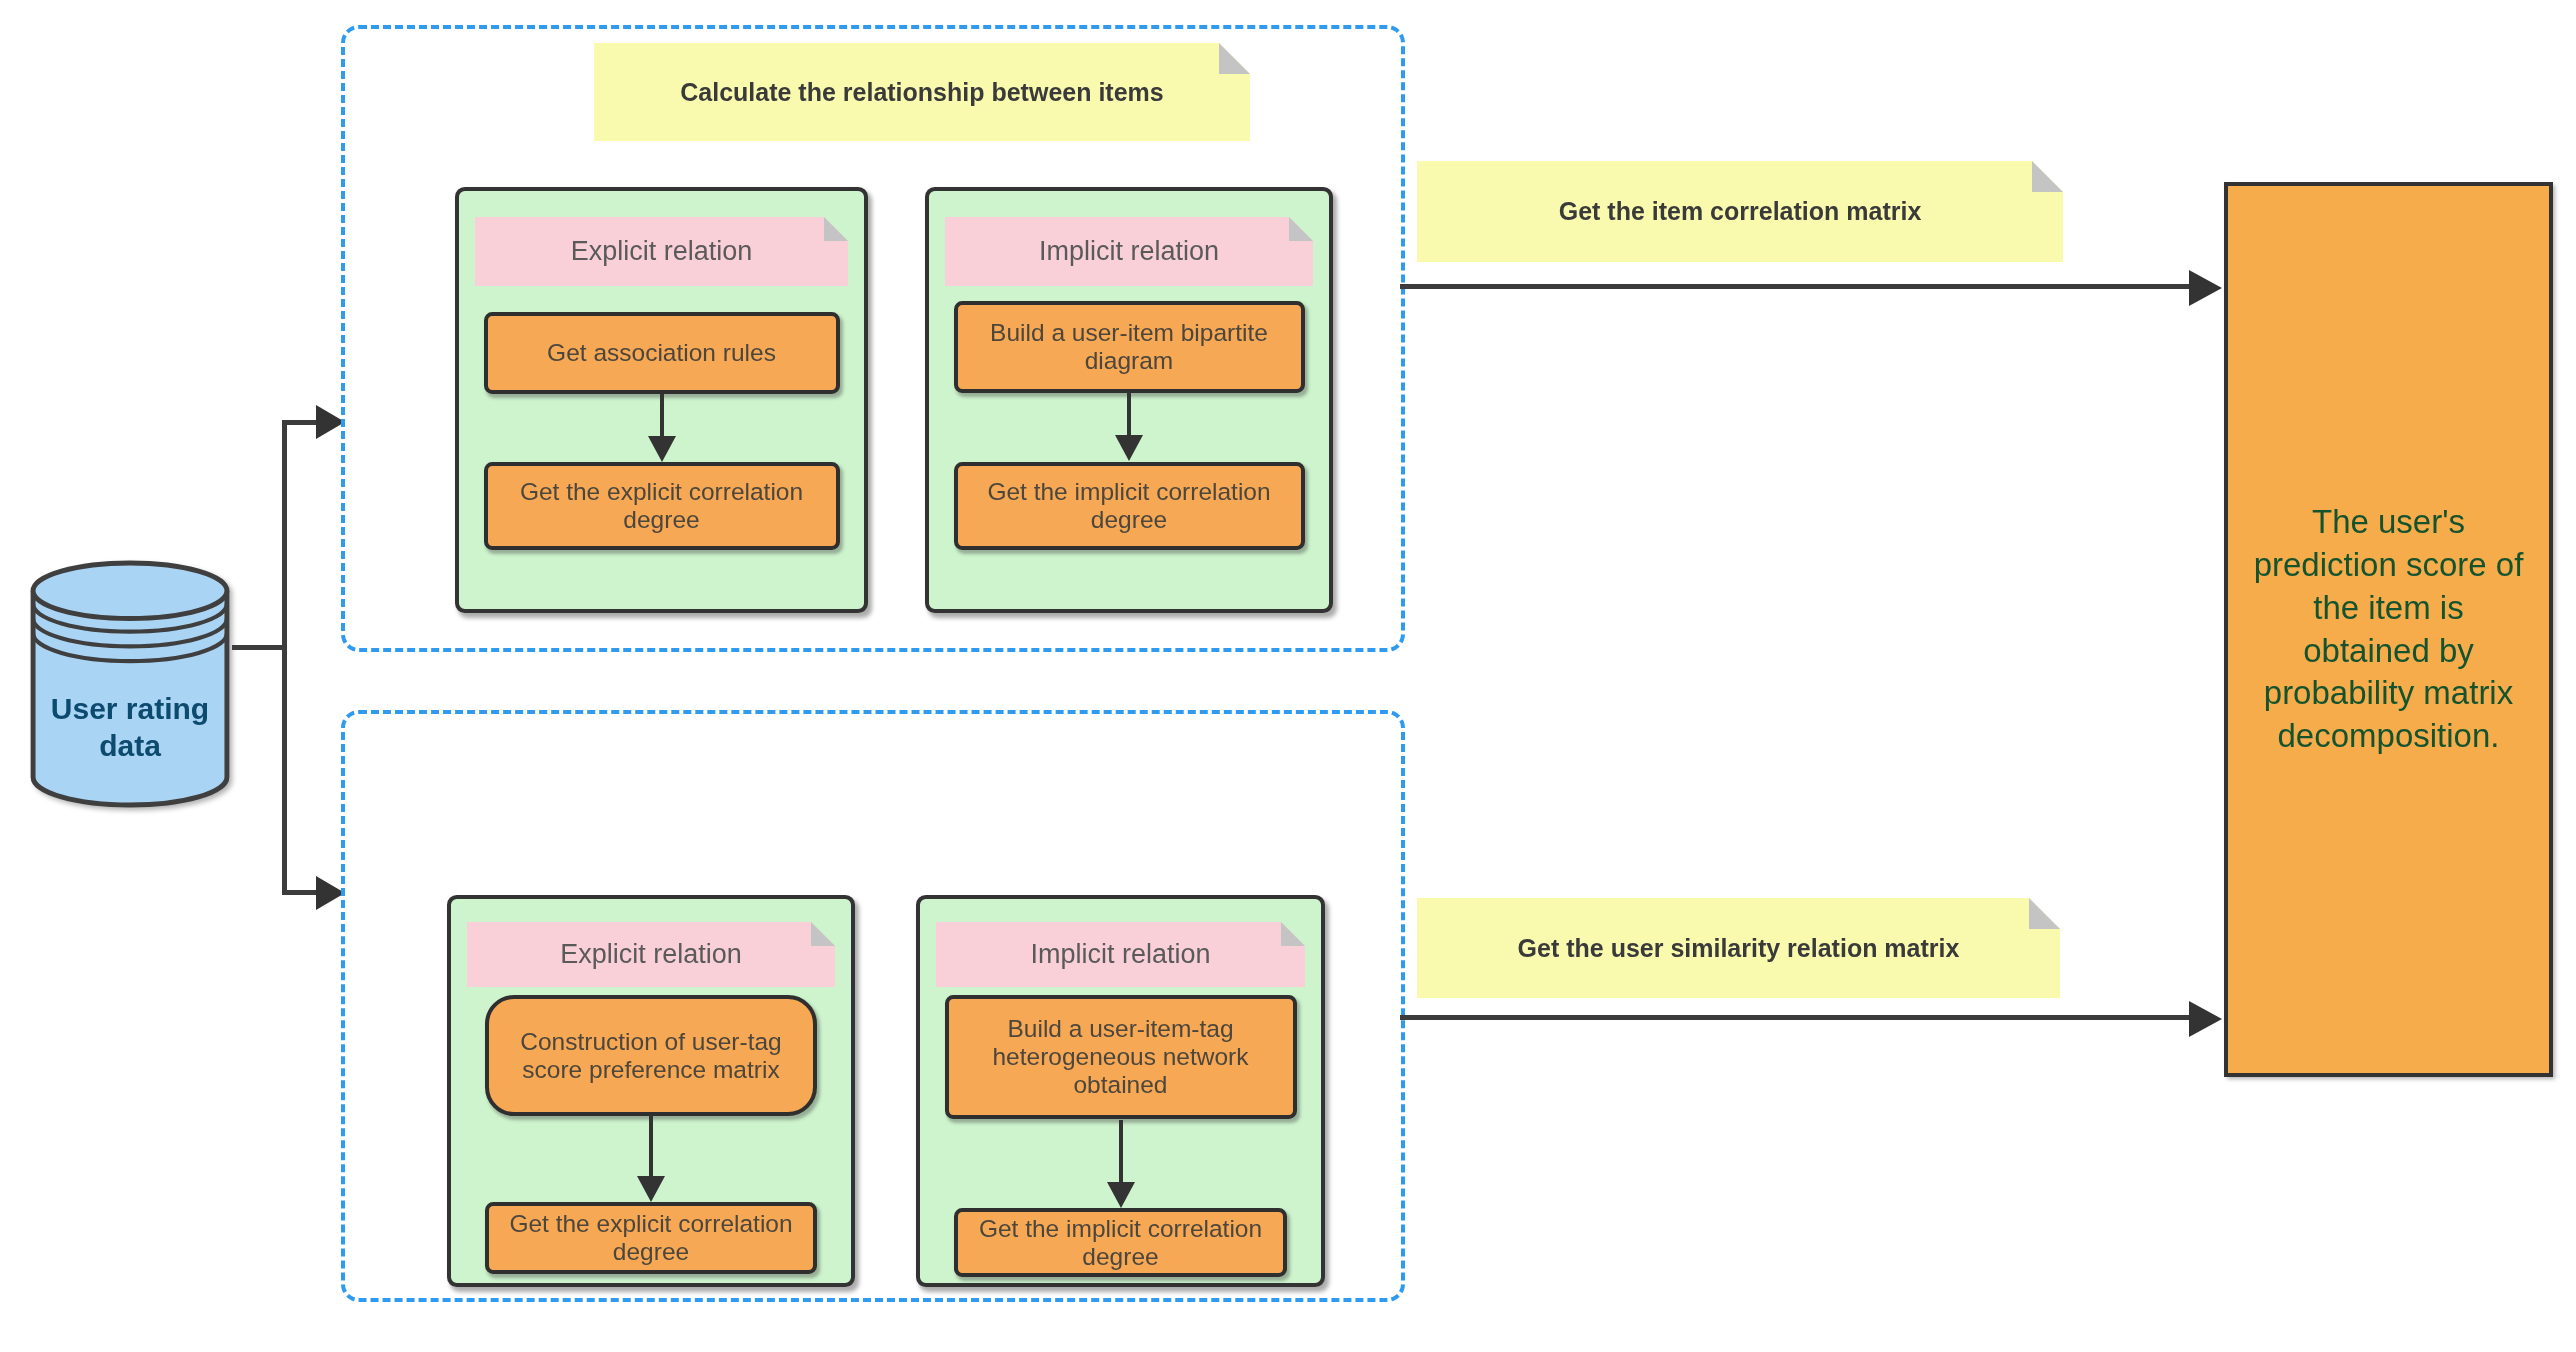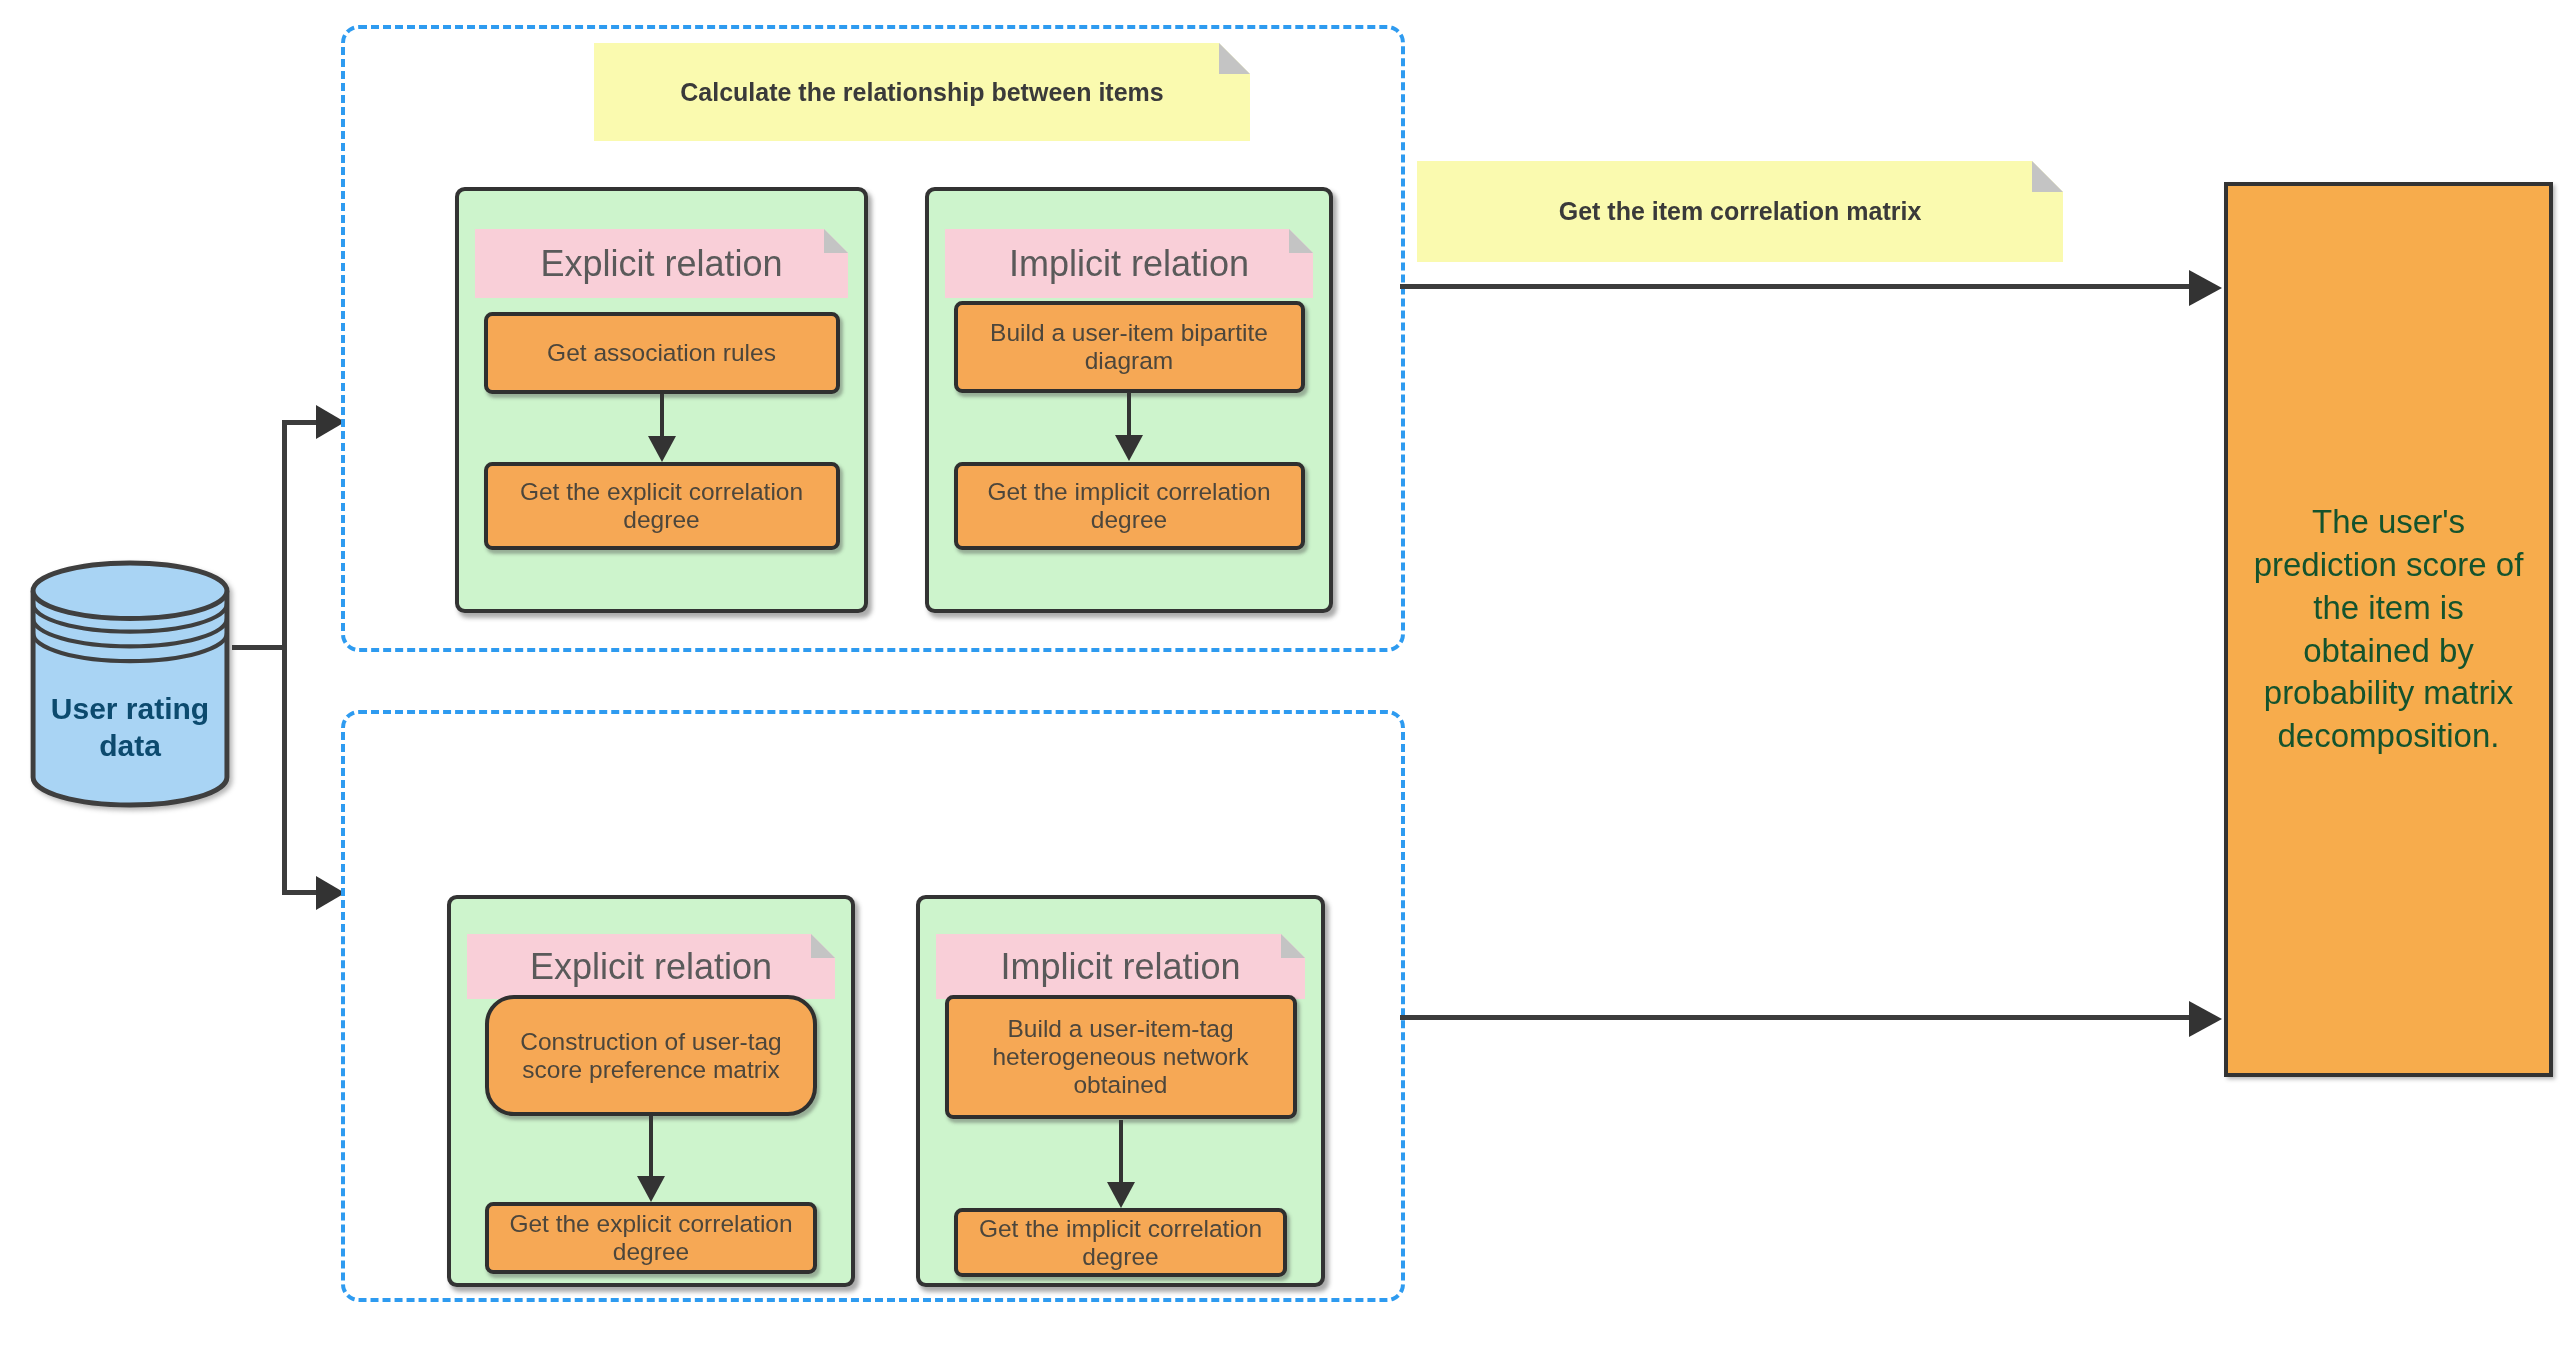--- a/index.html
+++ b/index.html
@@ -12,21 +12,21 @@
   #user-group{left:341px;top:710px;width:1056px;height:584px;}
 
   
   .note{position:absolute;display:flex;align-items:center;justify-content:center;text-align:center;}
   .note .txt{position:relative;z-index:2;}
   .fold-cut{position:absolute;top:0;right:0;width:0;height:0;z-index:3;}
   .fold-tri{position:absolute;top:0;right:0;width:0;height:0;z-index:3;}
   .note.yellow{background:#FAFAAF;color:#3A3A3A;font-weight:bold;font-size:25px;}
   .note.yellow .fold-cut{border-top:31px solid var(--behind,#ffffff);border-left:31px solid transparent;}
   .note.yellow .fold-tri{border-bottom:31px solid #C4C4C4;border-right:31px solid transparent;}
-  .note.pink{background:#F9CFD8;color:#5A5A5A;font-weight:normal;font-size:36px;margin-top:12px;}
+  .note.pink{background:#F9CFD8;color:#5A5A5A;font-weight:normal;font-size:27px;}
   .note.pink .fold-cut{border-top:24.5px solid #CDF4CC;border-left:24.5px solid transparent;}
   .note.pink .fold-tri{border-bottom:24.5px solid #C4C4C4;border-right:24.5px solid transparent;}
 
   #note-item-title{left:594px;top:43px;width:656px;height:98px;--behind:#ffffff;}
   #note-item-output{left:1417px;top:161px;width:646px;height:101px;--behind:#ffffff;}
   #note-user-title{left:550px;top:764px;width:361px;height:98px;--behind:#ffffff;}
   #note-user-output{left:1417px;top:898px;width:643px;height:100px;--behind:#ffffff;}
 
   
   .gpanel{position:absolute;background:#CDF4CC;border:4.1px solid #333333;border-radius:9.8px;
@@ -188,20 +188,25 @@
       <span class="fold-tri"></span>
     </div>
     <div class="step s1">Build a user-item-tag heterogeneous network obtained</div>
     <div class="varrow">
         <div class="stem"></div>
         <div class="head"></div>
       </div>
     <div class="step s2">Get the implicit correlation degree</div>
   </div>
 
+  <div class="note yellow" id="note-user-output">
+    <span class="txt">Get the user similarity relation matrix</span>
+    <span class="fold-cut"></span>
+    <span class="fold-tri"></span>
+  </div>
   <div class="hline" id="arrow-user-stem"></div>
   <div class="rhead" id="arrow-user-head"></div>
 
   <div id="result-box">
     <span>The user's prediction score of the item is obtained by probability matrix decomposition.</span>
   </div>
 
 </div>
 
 

